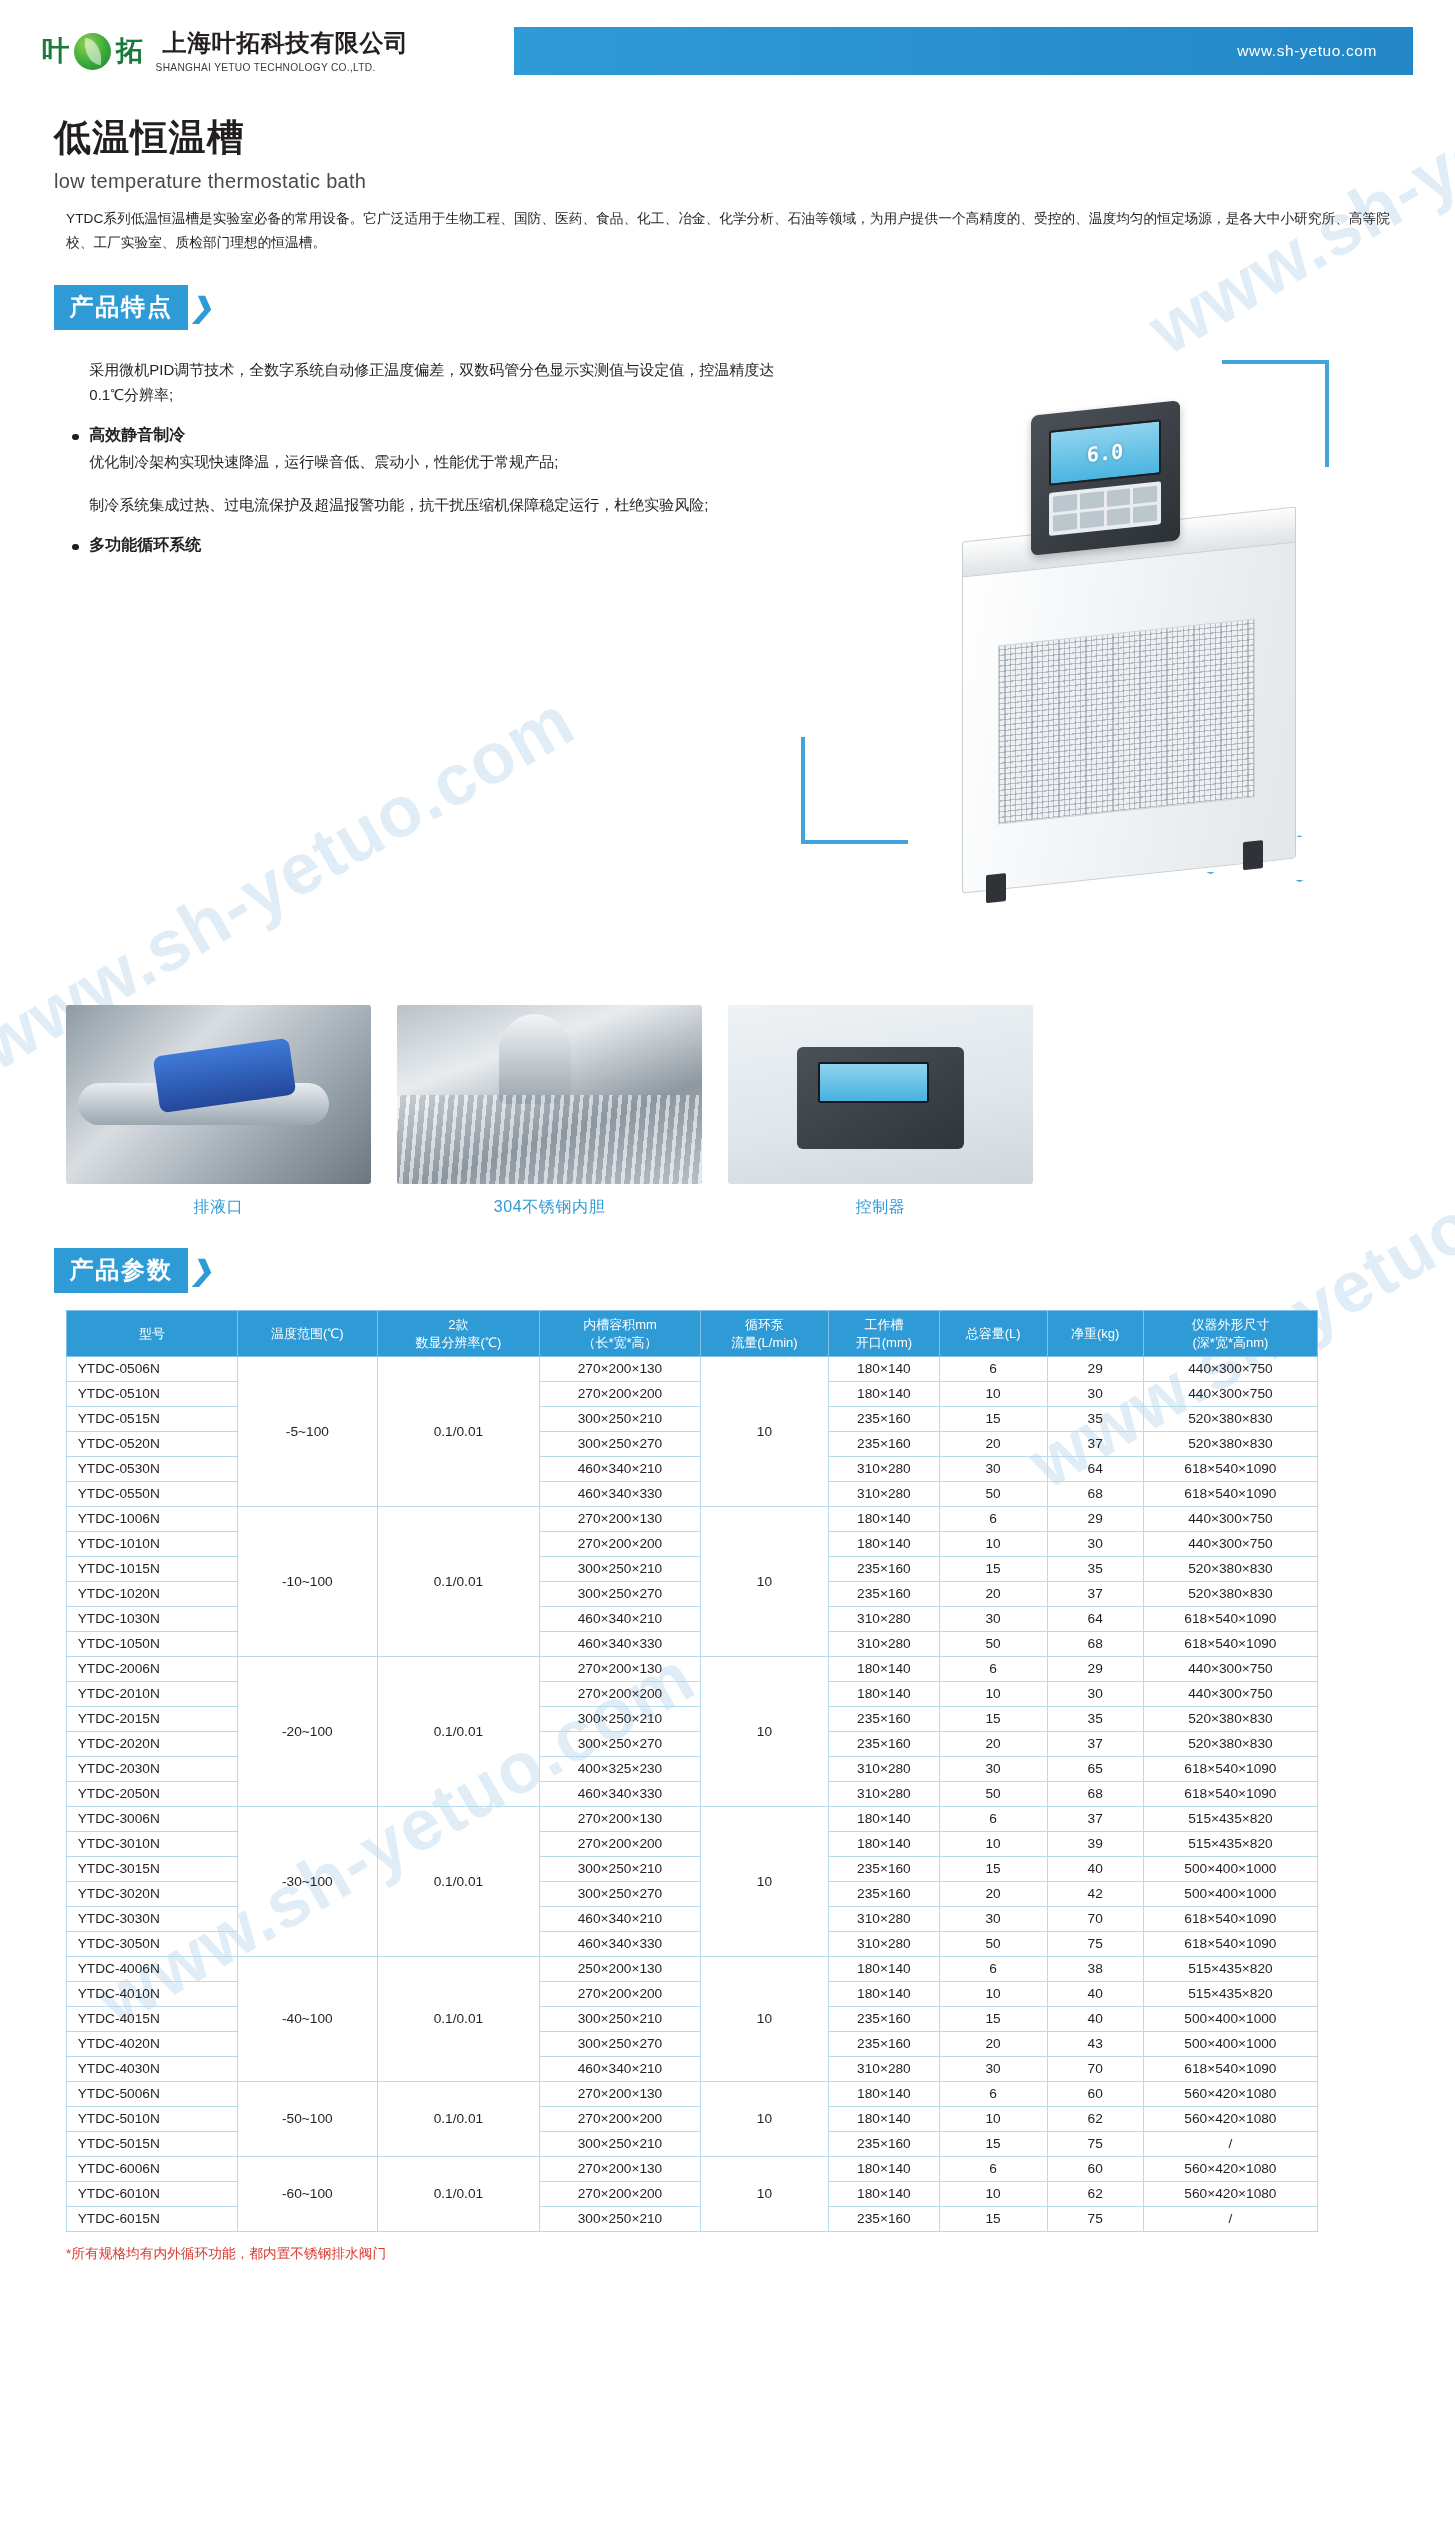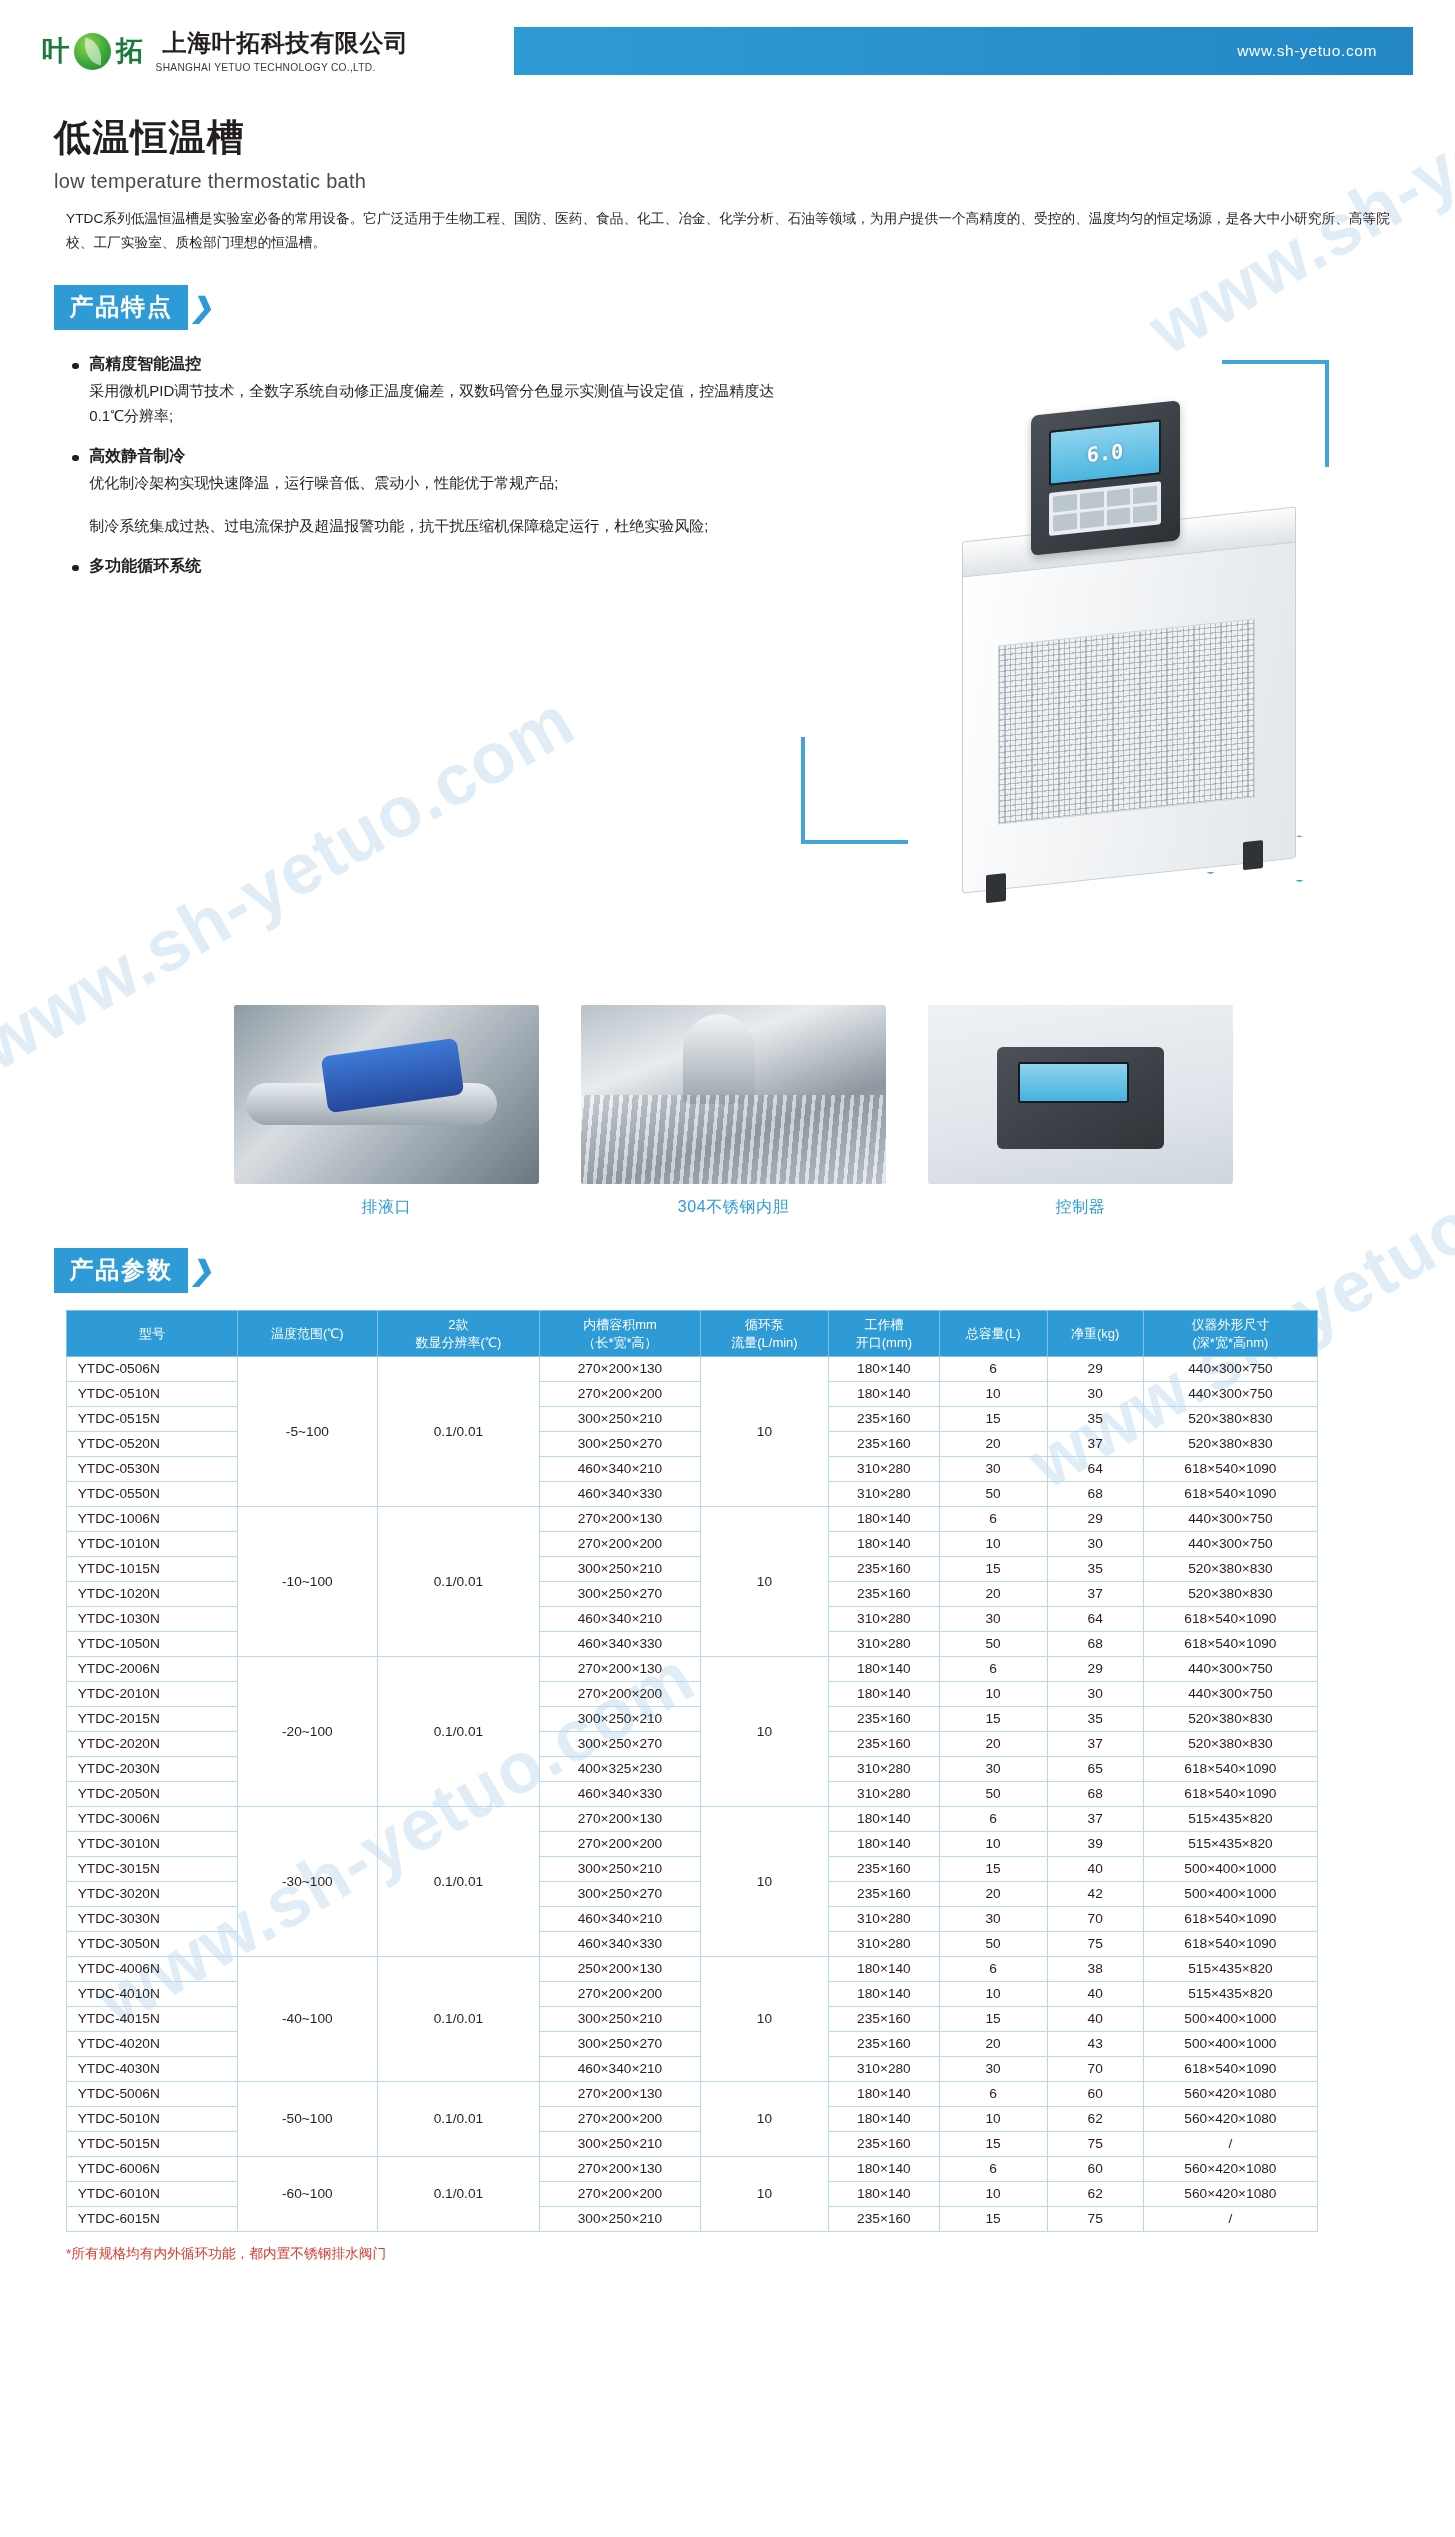--- a/index.html
+++ b/index.html
@@ -283,25 +283,24 @@
     width: 20.3px; height: 27.5px;
     background: #2f3338;
     border-radius: 1.8px;
   }
   .m-leg.l1 { left: 24px;  top: 478px; transform: skewY(-6deg);}
   .m-leg.l2 { left: 281px; top: 445px; transform: skewY(-6deg);}
 
   
   .thumbs {
     display: flex;
-    gap: 42px;
+    gap: 26px;
     padding: 24px 54px 0 66px;
     position: relative;
     z-index: 10;
-    justify-content: center;
   }
   .thumb { width: 305px; }
   .thumb .pic {
     width: 305px; height: 179px;
     border-radius: 2.4px;
     position: relative;
     overflow: hidden;
   }
   .pic1 { background: linear-gradient(135deg,#8e9aa3 0%,#d8dde1 35%,#9aa5ae 70%,#6c767e 100%); }
   .pic1:after {
@@ -426,24 +425,20 @@
 
 <div class="sect-head">
   <span class="tag">产品特点</span>
   <span class="slash">❯</span>
 </div>
 
 <div class="feature-area">
   <div class="features">
 
     <div class="feat">
-      <div class="feat-title">
-        <span class="dot"></span>
-        <span>高精度智能温控</span>
-      </div>
       <div class="feat-body">采用微机PID调节技术，全数字系统自动修正温度偏差，双数码管分色显示实测值与设定值，控温精度达0.1℃分辨率;</div>
     </div>
 
     <div class="feat">
       <div class="feat-title">
         <span class="dot"></span>
         <span>高效静音制冷</span>
       </div>
       <div class="feat-body">优化制冷架构实现快速降温，运行噪音低、震动小，性能优于常规产品;</div>
     </div>

